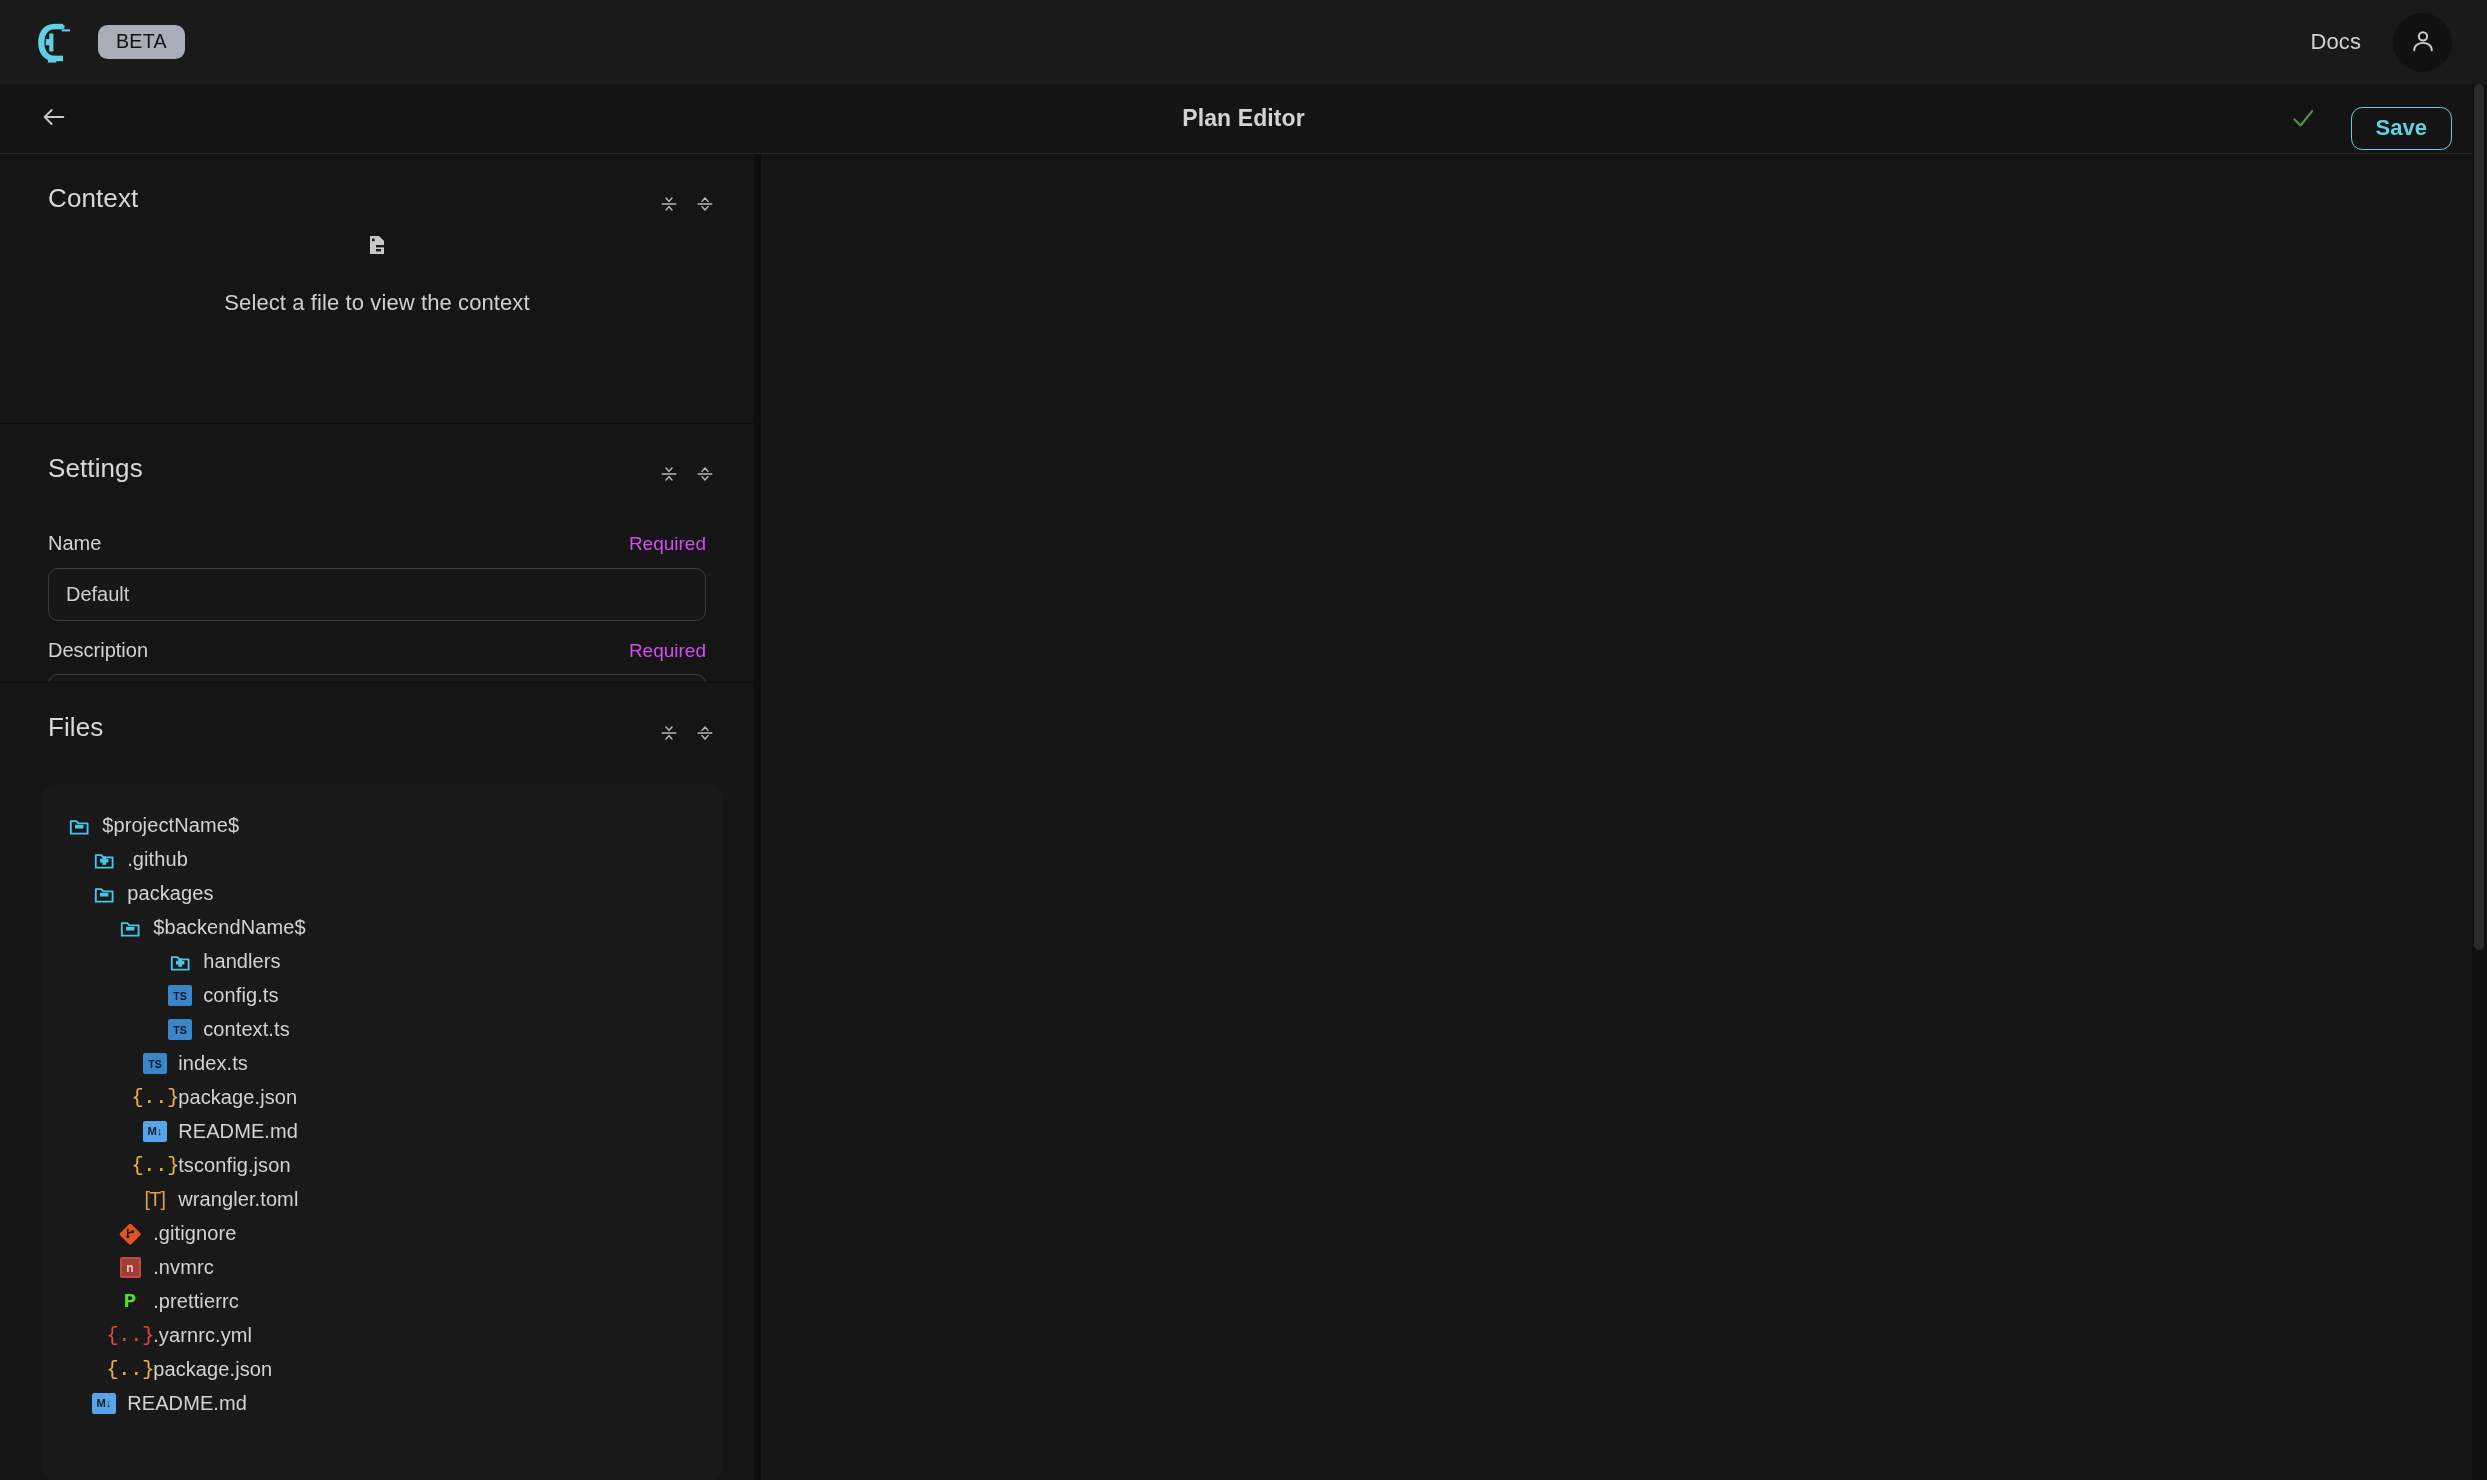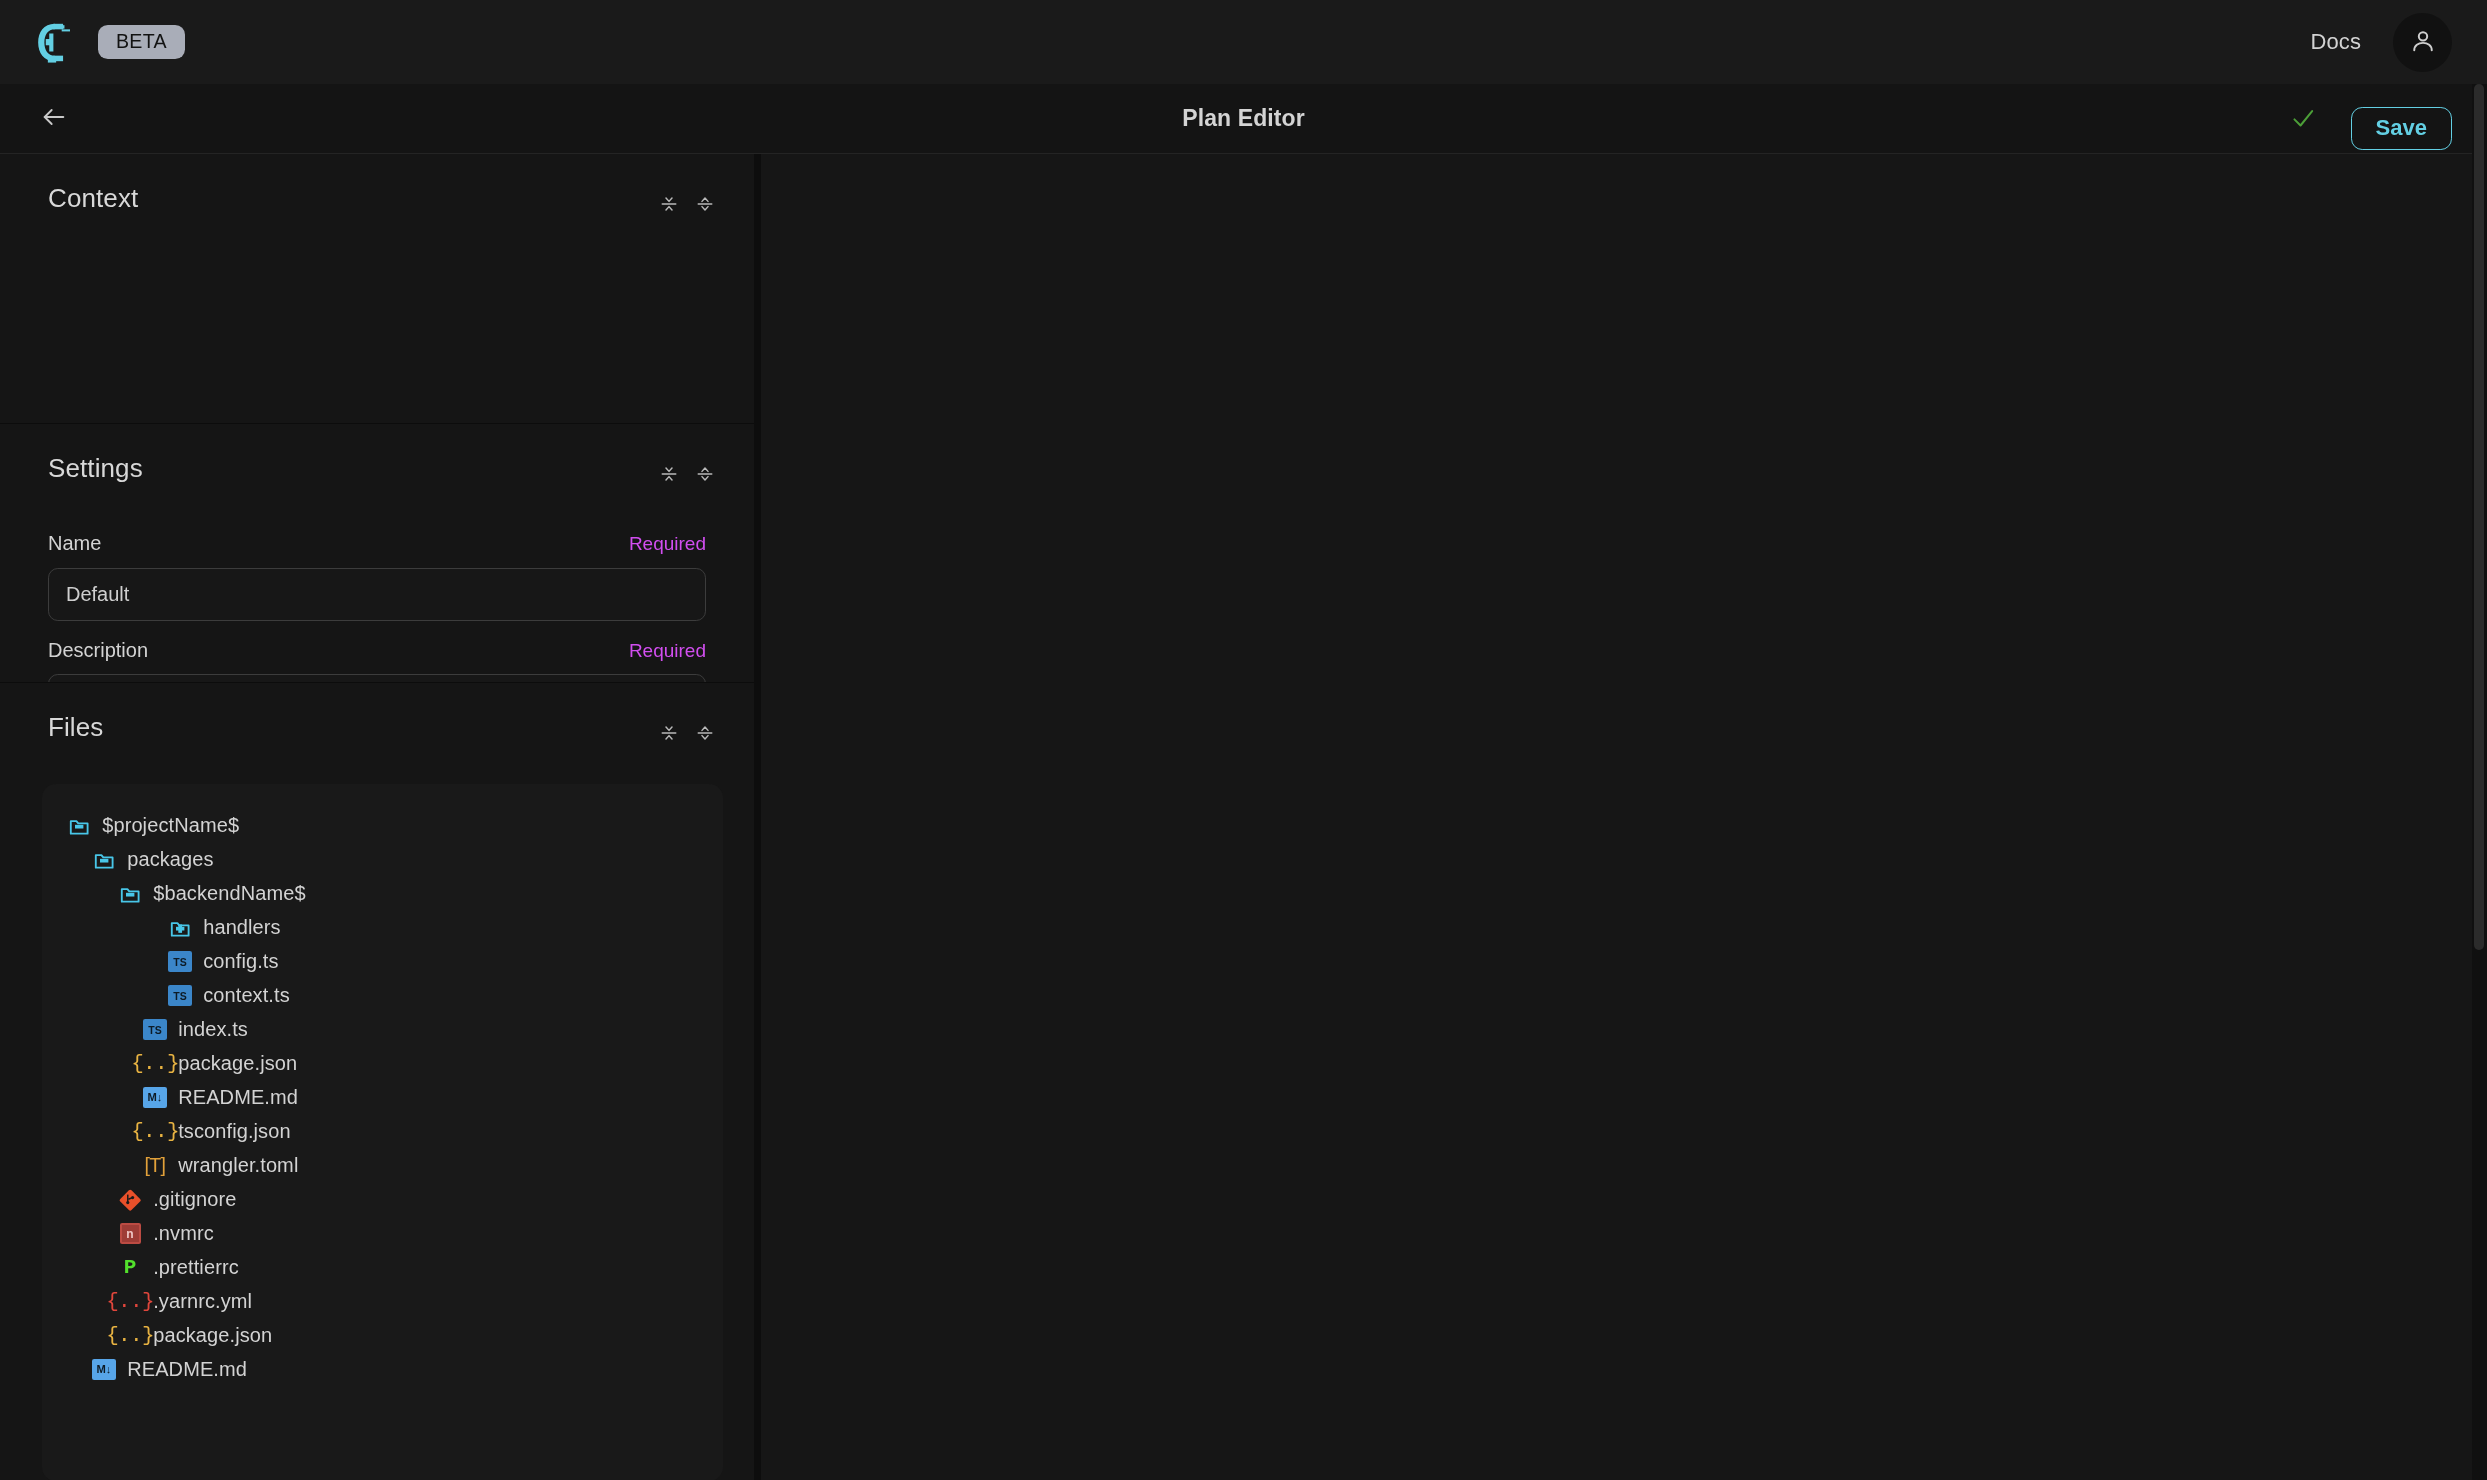--- a/index.html
+++ b/index.html
@@ -432,20 +432,31 @@
             <button class="panel-icon-btn">
               <span>
                 <svg width="18" height="18" viewBox="0 0 24 24" fill="none" stroke="#b9b9b9" stroke-width="2" stroke-linecap="round" stroke-linejoin="round">
                   <line x1="3" y1="12" x2="21" y2="12"></line>
                   <polyline points="8,8.5 12,4 16,8.5"></polyline>
                   <polyline points="8,15.5 12,20 16,15.5"></polyline>
                 </svg>
               </span>
             </button>
           </div>
+        </div>
+        <div class="context-body">
+          <span class="context-empty-icon">
+            <svg width="24" height="24" viewBox="0 0 24 24" fill="#c9c9c9">
+              <path d="M5 3 h9 l5 5 v13 h-14 z" fill="#c9c9c9"></path>
+              <rect x="7" y="5.5" width="2.6" height="2.6" fill="#1a1a1a"></rect>
+              <rect x="11" y="12" width="8" height="2.4" fill="#1a1a1a"></rect>
+              <rect x="11" y="16" width="5" height="2.4" fill="#1a1a1a"></rect>
+            </svg>
+          </span>
+          <div class="context-empty-text">Select a file to view the context</div>
         </div>
       </section>
 
       <section class="panel panel-settings">
         <div class="panel-head">
           <h2 class="panel-title">Settings</h2>
           <div class="panel-actions">
             <button class="panel-icon-btn">
               <span>
                 <svg width="18" height="18" viewBox="0 0 24 24" fill="none" stroke="#b9b9b9" stroke-width="2" stroke-linecap="round" stroke-linejoin="round">
@@ -514,20 +525,30 @@
                     <rect x="8.5" y="11.5" width="7" height="2" fill="#48c6e8"></rect>
                   </svg>
                 </span>
                 <span class="tree-label">$projectName$</span>
               </div>
               <div class="tree-row" style="padding-left: 50px;">
                 <span class="tree-icon">
                   <svg width="22.4" height="22.4" viewBox="0 0 24 24" fill="none" stroke="#48c6e8" stroke-width="2">
                     <path d="M3 6.5 h6 l2 2.5 h10 v11 h-18 z" stroke-linejoin="round"></path>
                     <rect x="8.5" y="11.5" width="7" height="2" fill="#48c6e8"></rect>
+                    <rect x="11" y="9" width="2" height="7" fill="#48c6e8"></rect>
+                  </svg>
+                </span>
+                <span class="tree-label">.github</span>
+              </div>
+              <div class="tree-row" style="padding-left: 50px;">
+                <span class="tree-icon">
+                  <svg width="22.4" height="22.4" viewBox="0 0 24 24" fill="none" stroke="#48c6e8" stroke-width="2">
+                    <path d="M3 6.5 h6 l2 2.5 h10 v11 h-18 z" stroke-linejoin="round"></path>
+                    <rect x="8.5" y="11.5" width="7" height="2" fill="#48c6e8"></rect>
                   </svg>
                 </span>
                 <span class="tree-label">packages</span>
               </div>
               <div class="tree-row" style="padding-left: 76px;">
                 <span class="tree-icon">
                   <svg width="22.4" height="22.4" viewBox="0 0 24 24" fill="none" stroke="#48c6e8" stroke-width="2">
                     <path d="M3 6.5 h6 l2 2.5 h10 v11 h-18 z" stroke-linejoin="round"></path>
                     <rect x="8.5" y="11.5" width="7" height="2" fill="#48c6e8"></rect>
                   </svg>

